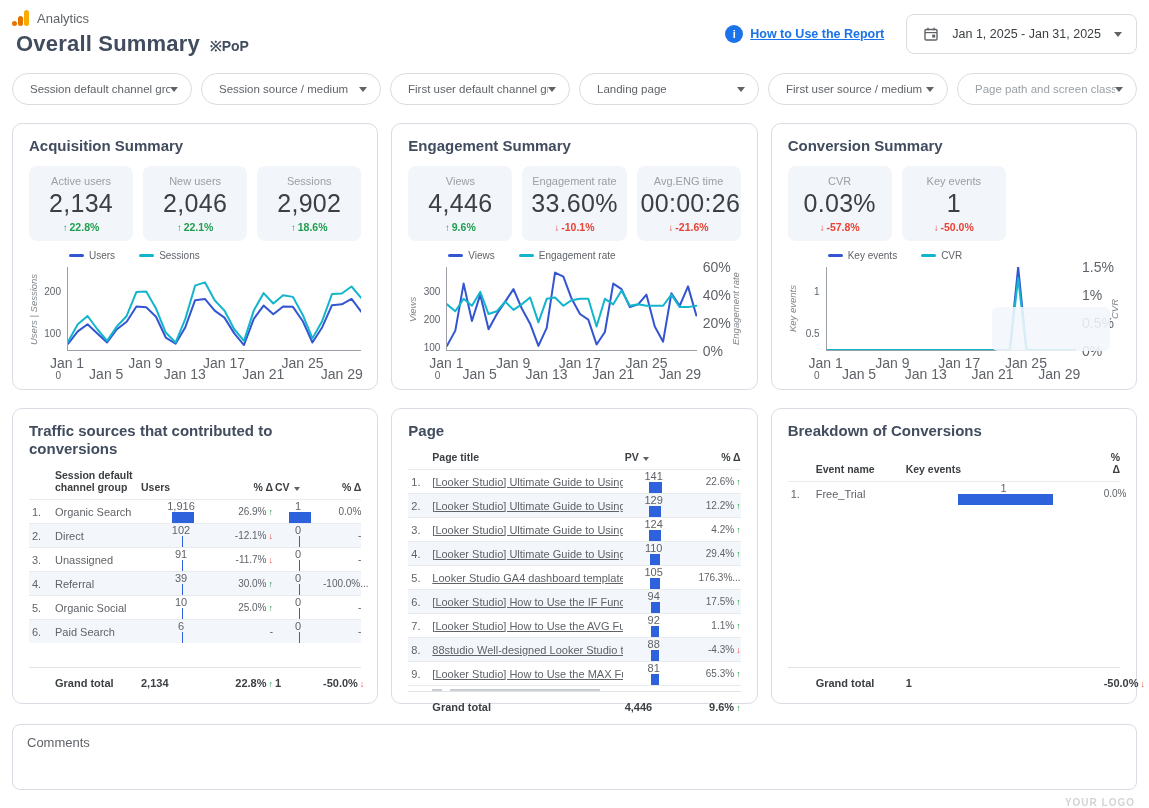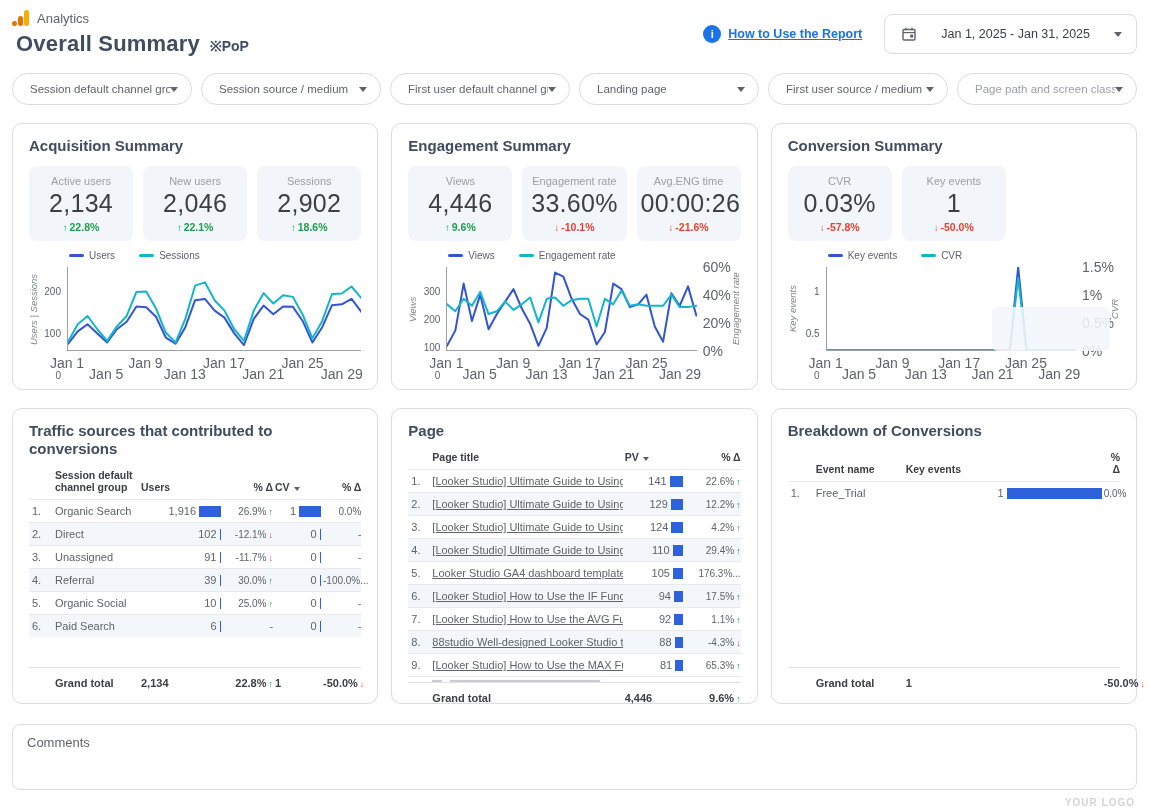--- a/index.html
+++ b/index.html
@@ -21,21 +21,21 @@
   .app-name { font-size:13px; color:#5f6368; }
   .title-row { display:flex; align-items:baseline; gap:10px; margin:3px 0 0 4px; height:30px; }
   .page-title { font-size:22px; font-weight:bold; color:#414c5e; margin:0; letter-spacing:0.2px; }
   .title-suffix { font-size:14px; font-weight:bold; color:#414c5e; }
   .header-right { position:absolute; top:6px; right:0; display:flex; align-items:center; gap:22px; }
   .help { display:flex; align-items:center; gap:7px; cursor:pointer; }
   .info-icon { width:18px; height:18px; border-radius:50%; background:#1a73e8; color:#fff;
     font-size:11px; font-weight:bold; display:flex; align-items:center; justify-content:center; }
   .help-link { color:#1a73e8; font-size:12.5px; font-weight:bold; text-decoration:underline; }
   .date-btn { height:40px; border:1px solid #dadce0; border-radius:8px; background:#fff;
-    display:flex; align-items:center; gap:24px; padding:0 14px 0 16px; cursor:pointer; }
+    display:flex; align-items:center; gap:13px; padding:0 14px 0 16px; cursor:pointer; }
   .date-text { font-size:12.5px; color:#3c4043; }
   .caret { width:0; height:0; border-left:4px solid transparent; border-right:4px solid transparent;
     border-top:5px solid #5f6368; display:inline-block; }
 
   
   .filters { display:flex; gap:9px; margin-top:12px; height:32px; }
   .chip { flex:1; border:1px solid #dadce0; border-radius:17px; background:#fff; display:flex;
     align-items:center; justify-content:space-between; padding:0 13px 0 17px; cursor:pointer; min-width:0; }
   .chip-label { font-size:11.5px; color:#5f6368; white-space:nowrap; overflow:hidden; }
   .chip.muted .chip-label { color:#9aa0a6; }
@@ -90,21 +90,21 @@
   .th { font-size:10.5px; font-weight:bold; color:#3c4043; line-height:12px; }
   .th.tr { text-align:right; }
   .sort-caret { display:inline-block; width:0; height:0; border-left:3.5px solid transparent;
     border-right:3.5px solid transparent; border-top:4px solid #5f6368; margin-left:4px; }
   .tbody { }
   .t-row { min-height:23px; border-top:1px solid #e8eaed; }
   .tbody .t-row:nth-child(even) { background:#f3f6fb; }
   .cell { min-width:0; }
   .idx { font-size:11px; color:#5f6368; padding-left:3px; }
   .dim { font-size:11px; color:#5f6368; white-space:nowrap; overflow:hidden; }
-  .numbar { display:flex; align-items:center; }
+  .numbar { display:flex; align-items:center;flex-direction:column; }
   .numbar .num { flex:1; text-align:right; font-size:11px; color:#5f6368; white-space:nowrap; }
   .bar { height:11px; background:#2e62dd; margin-left:3px; flex:none; }
   .delta { text-align:right; font-size:10px; color:#5f6368; white-space:nowrap; }
   .darr { font-size:9px; font-weight:bold; margin-left:2px; }
   .darr.up { color:#1e9e4e; }
   .darr.down { color:#e94235; }
   .plink { font-size:11px; color:#5f6368; text-decoration:underline; white-space:nowrap;
     overflow:hidden; display:block; cursor:pointer; }
   .partial-row { height:6px; overflow:hidden; border-top:1px solid #e8eaed; }
   .pfrag { display:inline-block; height:2px; background:#c9cdd3; margin-top:3px; vertical-align:top; }

